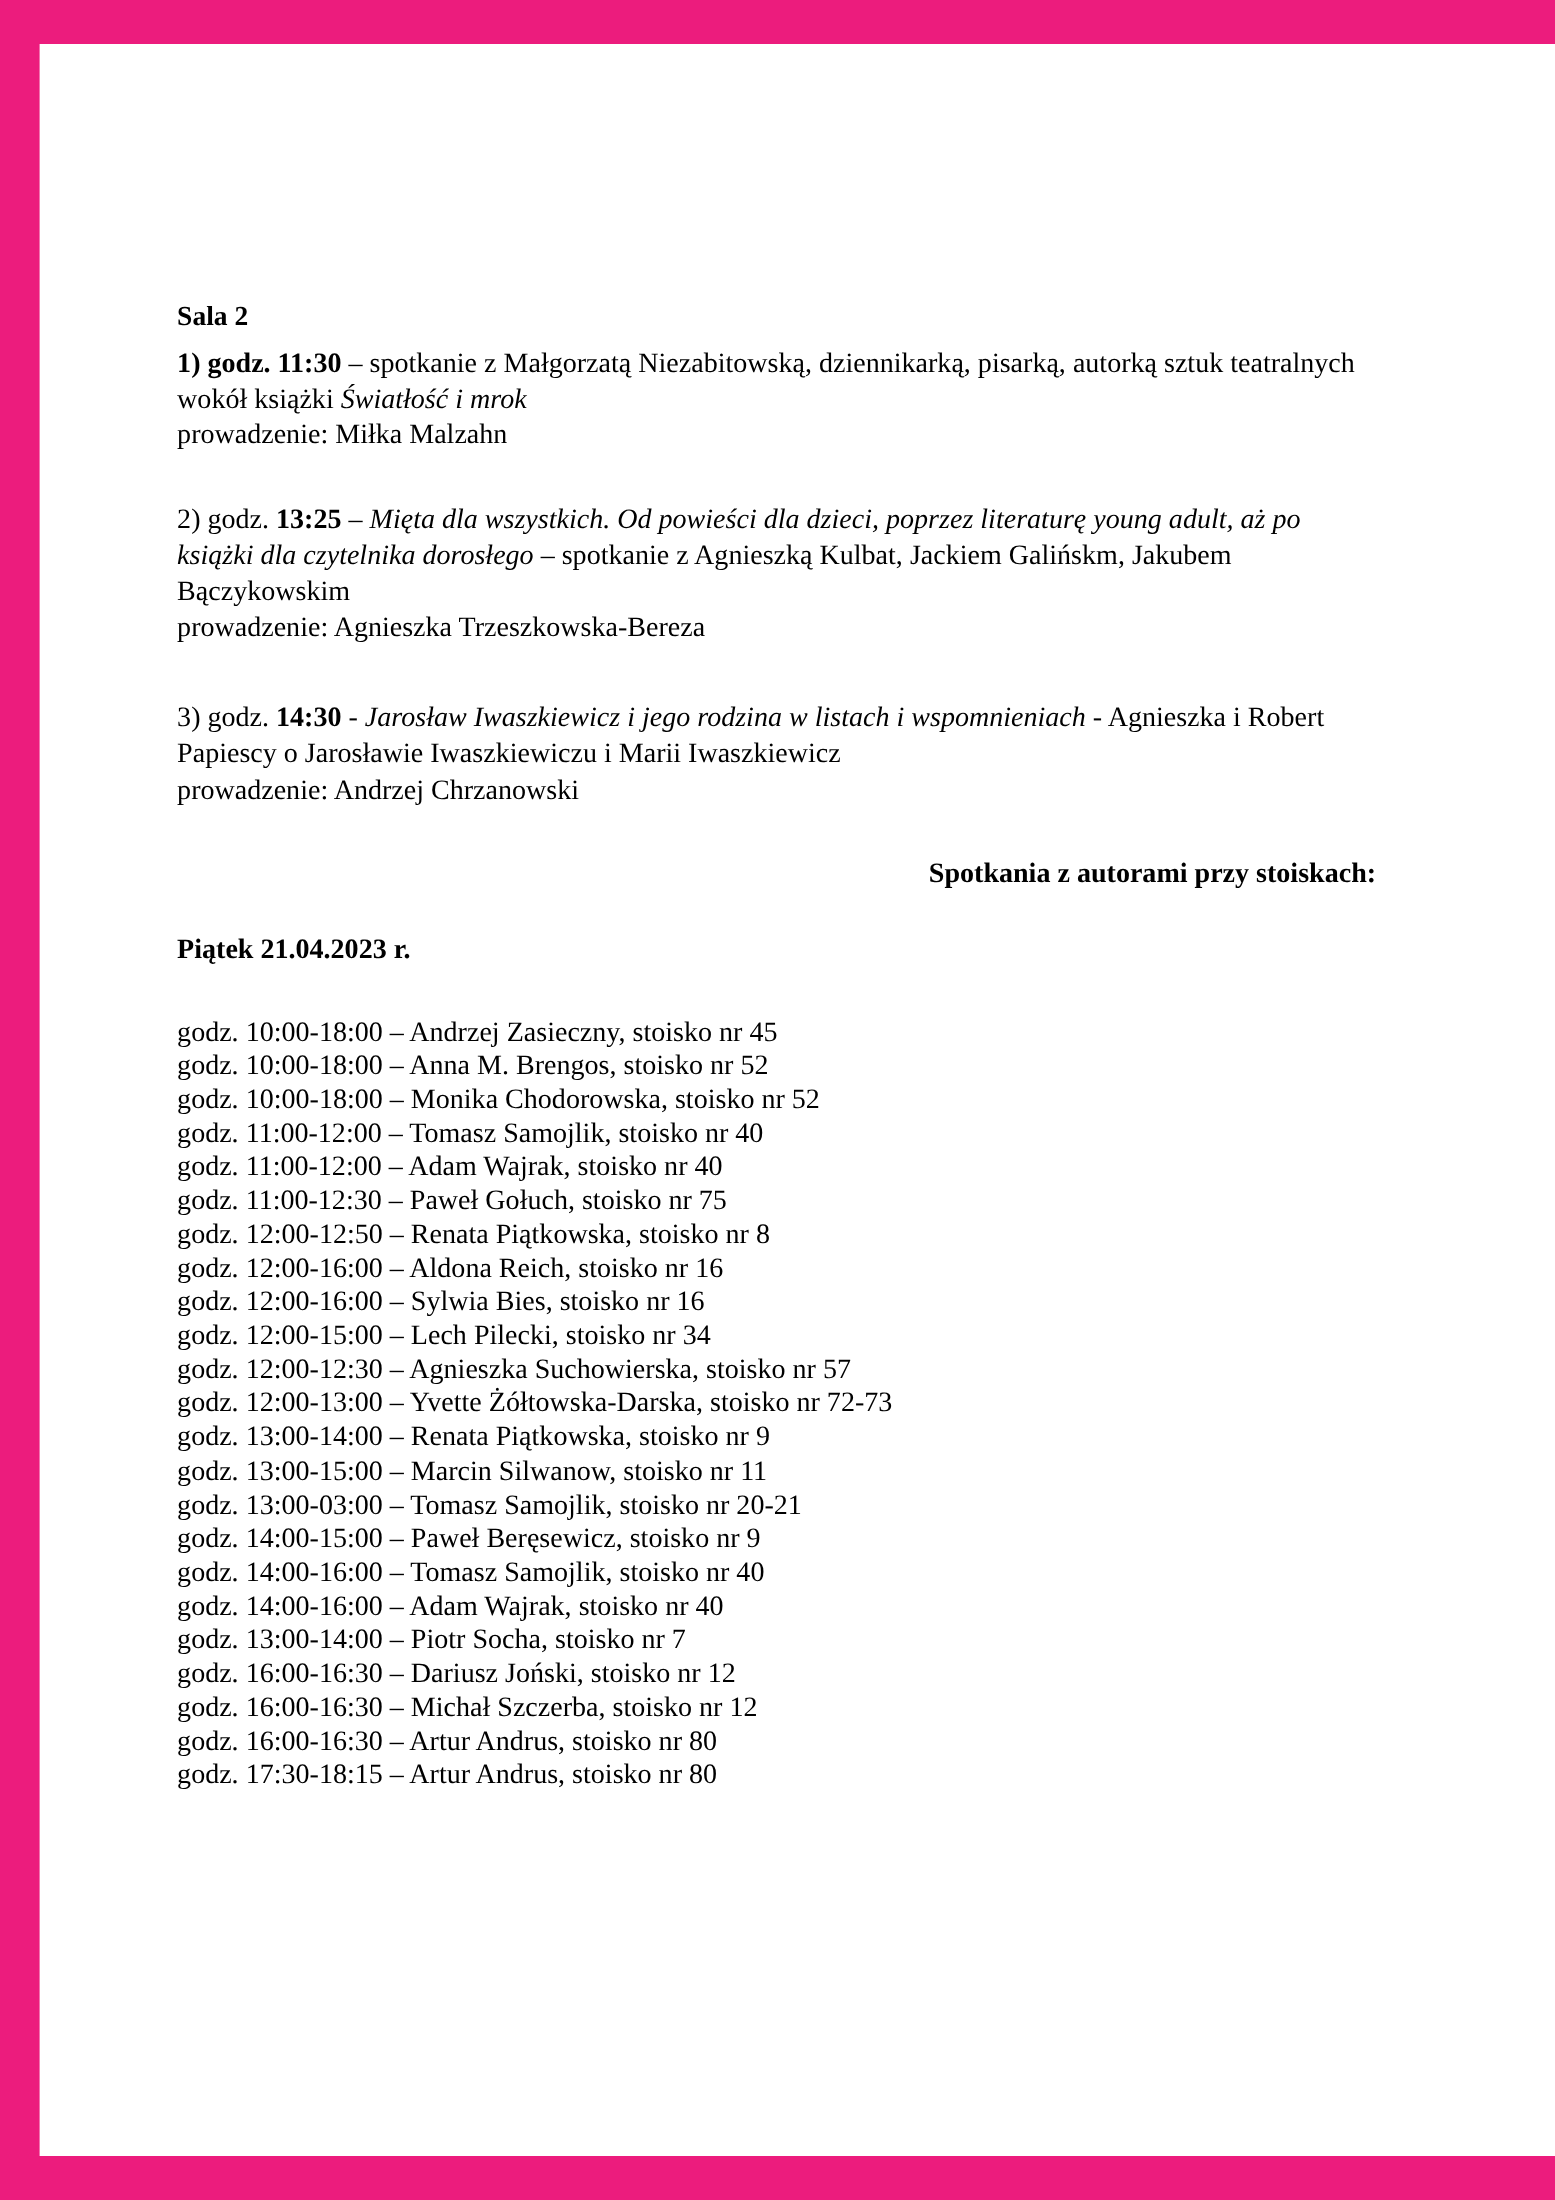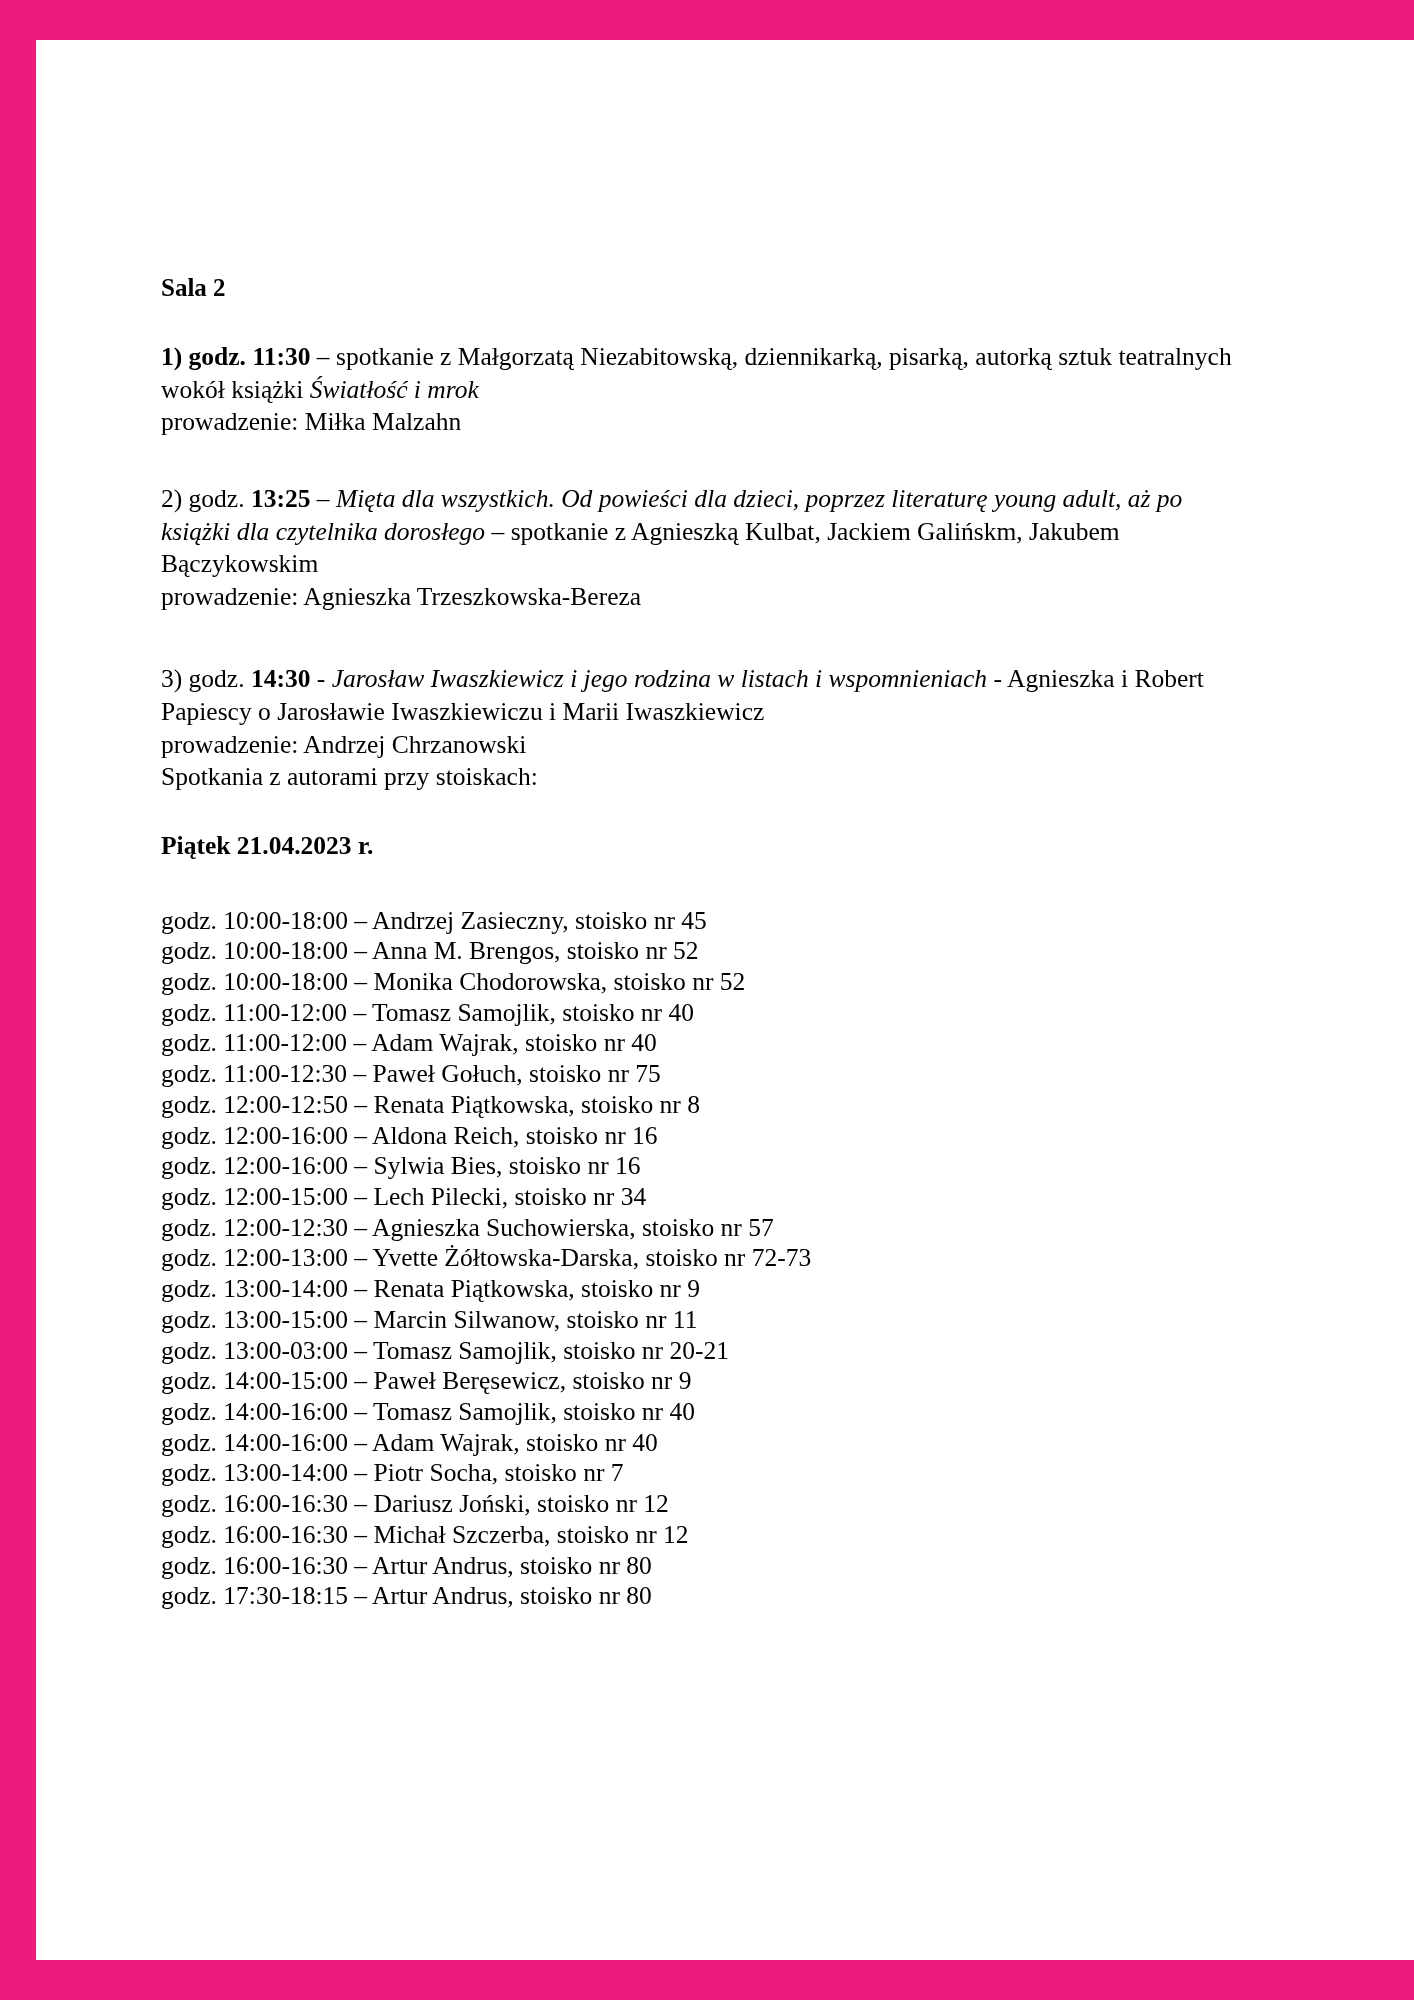--- a/index.html
+++ b/index.html
@@ -32,30 +32,32 @@
     color: #000000;
   }
   .bold { font-weight: bold; }
   .italic { font-style: italic; }
 
   .heading {
     font-weight: bold;
     font-size: 25px;
   }
   .block {
-    margin-top: 37px;
+    margin-top: 10px;
   }
   .block p {
     margin: 0;
   }
   .gap-large { margin-top: 44px; }
   .gap-xl { margin-top: 50px; }
 
   .schedule-heading {
-    font-weight: normal;
+    font-weight: bold;
+    margin-top: 44px;
+    text-align: right;
   }
   .date-heading {
     font-weight: bold;
     margin-top: 36px;
   }
   .slot-list {
     margin-top: 43px;
   }
   .slot-list .slot {
     margin: 0;

